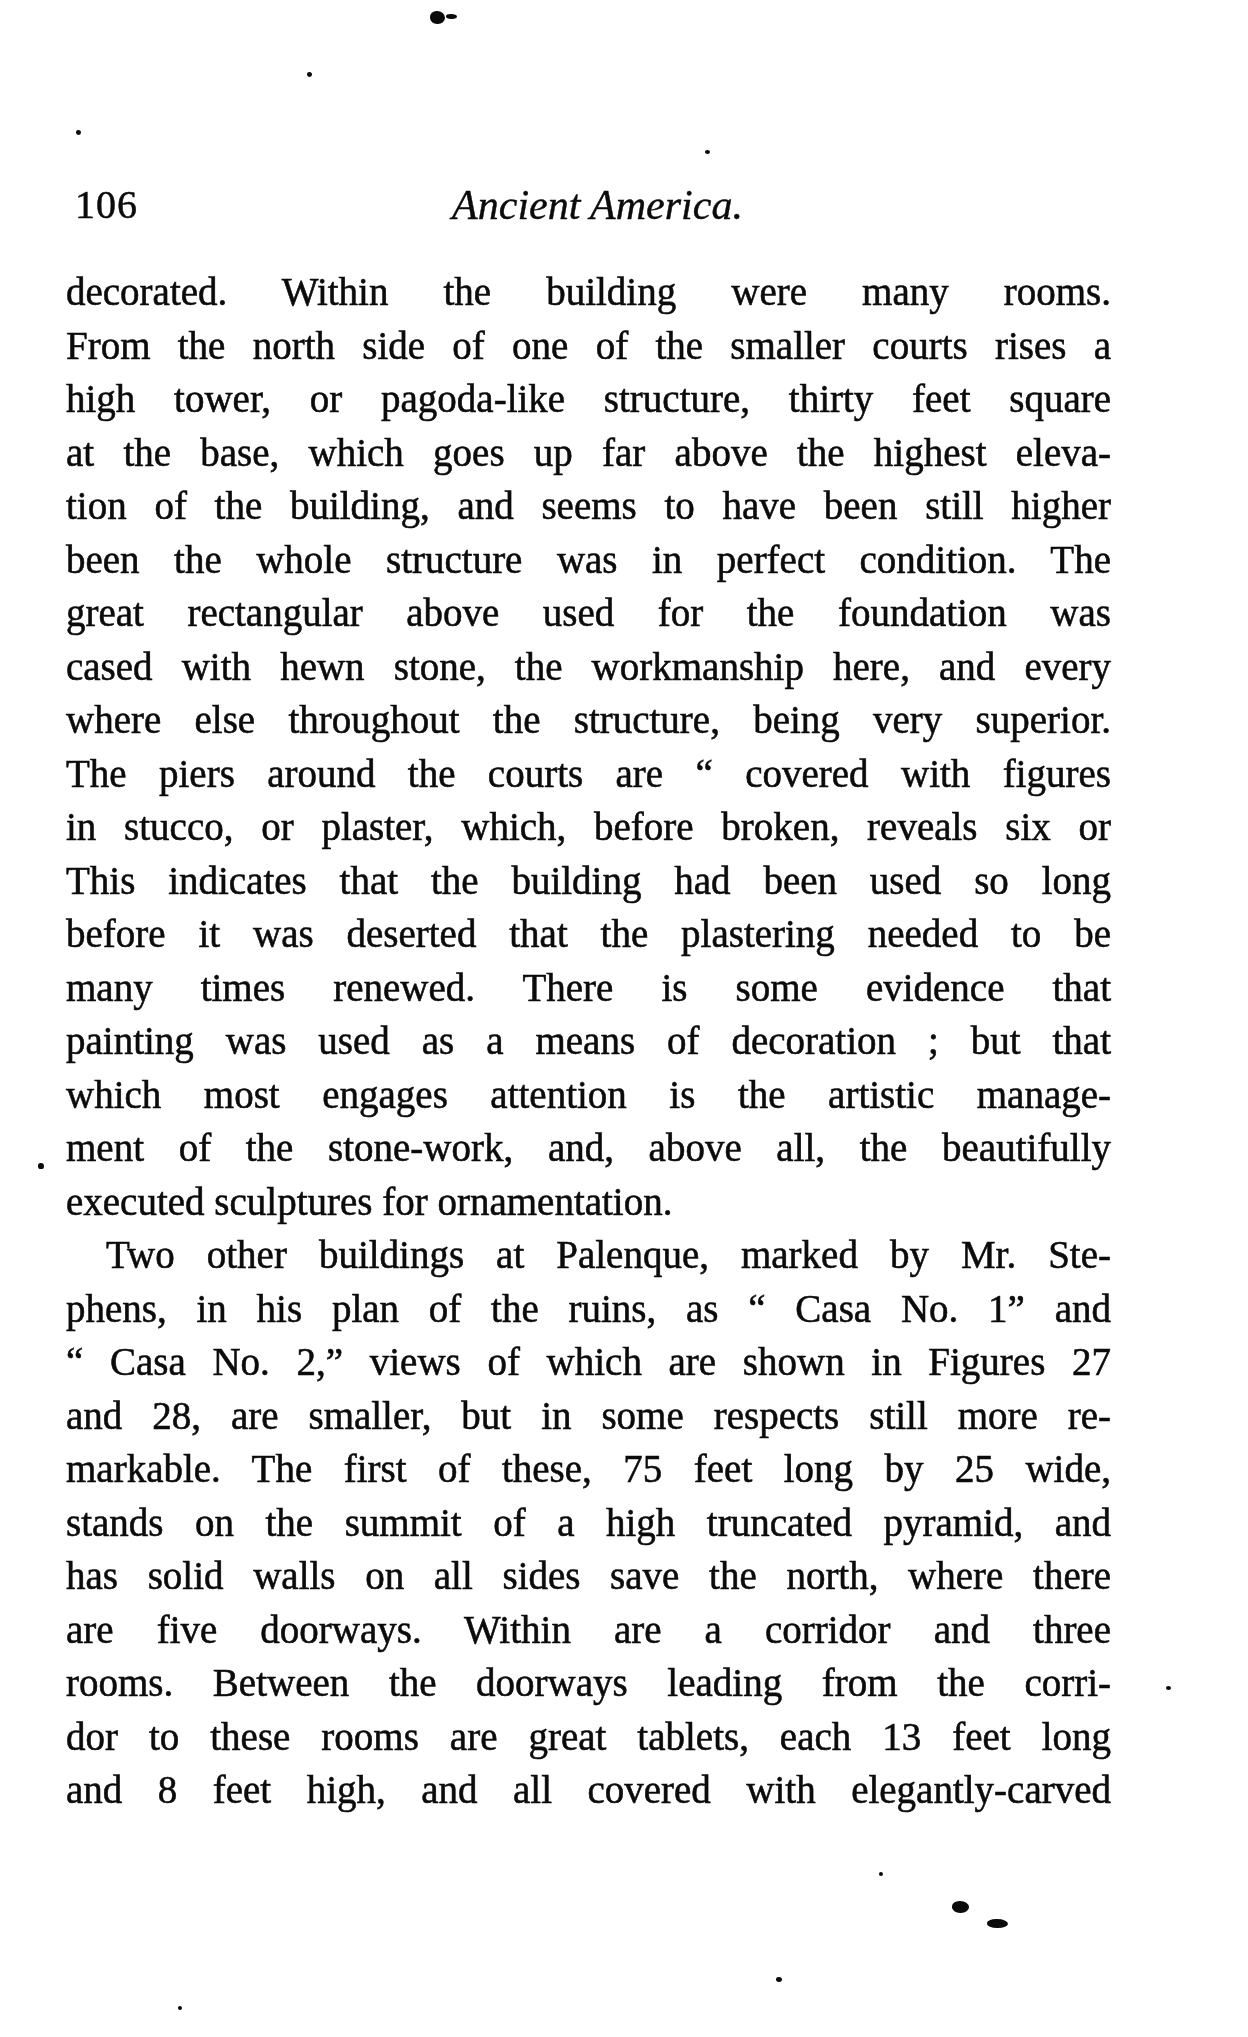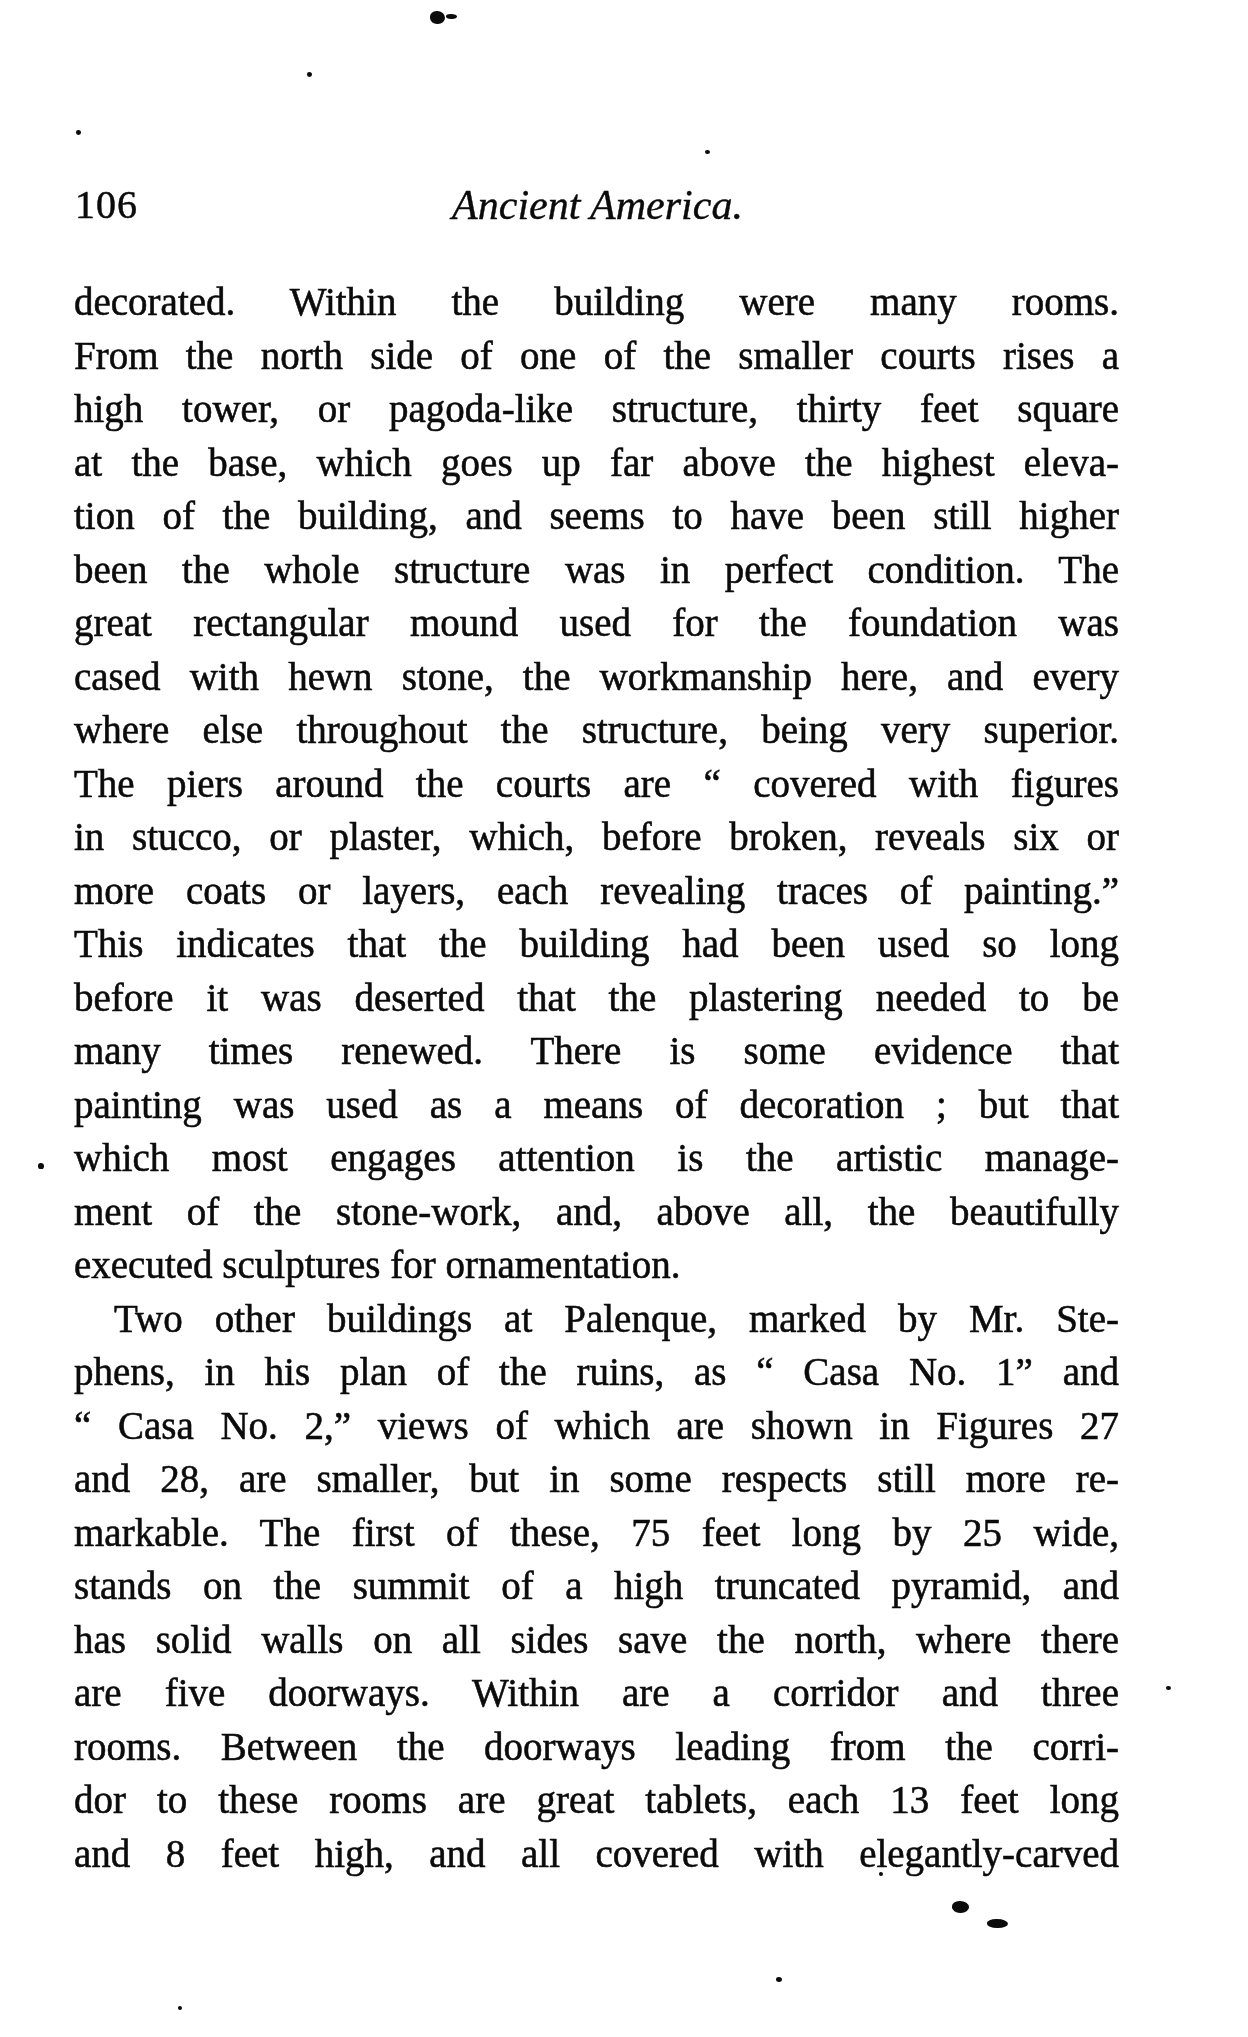--- a/index.html
+++ b/index.html
@@ -39,23 +39,22 @@
     top: 0;
     text-align: center;
     font-style: italic;
     font-size: 42px;
     line-height: 46px;
     -webkit-text-stroke: 0.4px currentColor;
   }
   .page-body {
     position: absolute;
     top: 265px;
-    left: 74px;
+    left: 66px;
     width: 1045px;
-    margin-top: 10px;
   }
   .text-line {
     font-size: 39px;
     line-height: 53.5px;
     height: 53.5px;
     text-align: justify;
     text-align-last: justify;
     white-space: nowrap;
     overflow: visible;
     -webkit-text-stroke: 0.55px currentColor;
@@ -83,26 +82,25 @@
     <span class="running-title">Ancient America.</span>
   </div>
 
   <div class="page-body">
       <div class="text-line">decorated.  Within the building were many rooms.</div>
       <div class="text-line">From the north side of one of the smaller courts rises a</div>
       <div class="text-line">high tower, or pagoda-like structure, thirty feet square</div>
       <div class="text-line">at the base, which goes up far above the highest eleva-</div>
       <div class="text-line">tion of the building, and seems to have been still higher</div>
       <div class="text-line">been the whole structure was in perfect condition.  The</div>
-      <div class="text-line">great rectangular mound used for the foundation was</div>
+      <div class="text-line">great rectangular above used for the foundation was</div>
       <div class="text-line">cased with hewn stone, the workmanship here, and every</div>
       <div class="text-line">where else throughout the structure, being very superior.</div>
       <div class="text-line">The piers around the courts are “ covered with figures</div>
       <div class="text-line">in stucco, or plaster, which, before broken, reveals six or</div>
-      <div class="text-line">more coats or layers, each revealing traces of painting.”</div>
       <div class="text-line">This indicates that the building had been used so long</div>
       <div class="text-line">before it was deserted that the plastering needed to be</div>
       <div class="text-line">many times renewed.  There is some evidence that</div>
       <div class="text-line">painting was used as a means of decoration ; but that</div>
       <div class="text-line">which most engages attention is the artistic manage-</div>
       <div class="text-line">ment of the stone-work, and, above all, the beautifully</div>
       <div class="text-line lastline">executed sculptures for ornamentation.</div>
       <div class="text-line indent">Two other buildings at Palenque, marked by Mr. Ste-</div>
       <div class="text-line">phens, in his plan of the ruins, as “ Casa No. 1” and</div>
       <div class="text-line">“ Casa No. 2,” views of which are shown in Figures 27</div>

